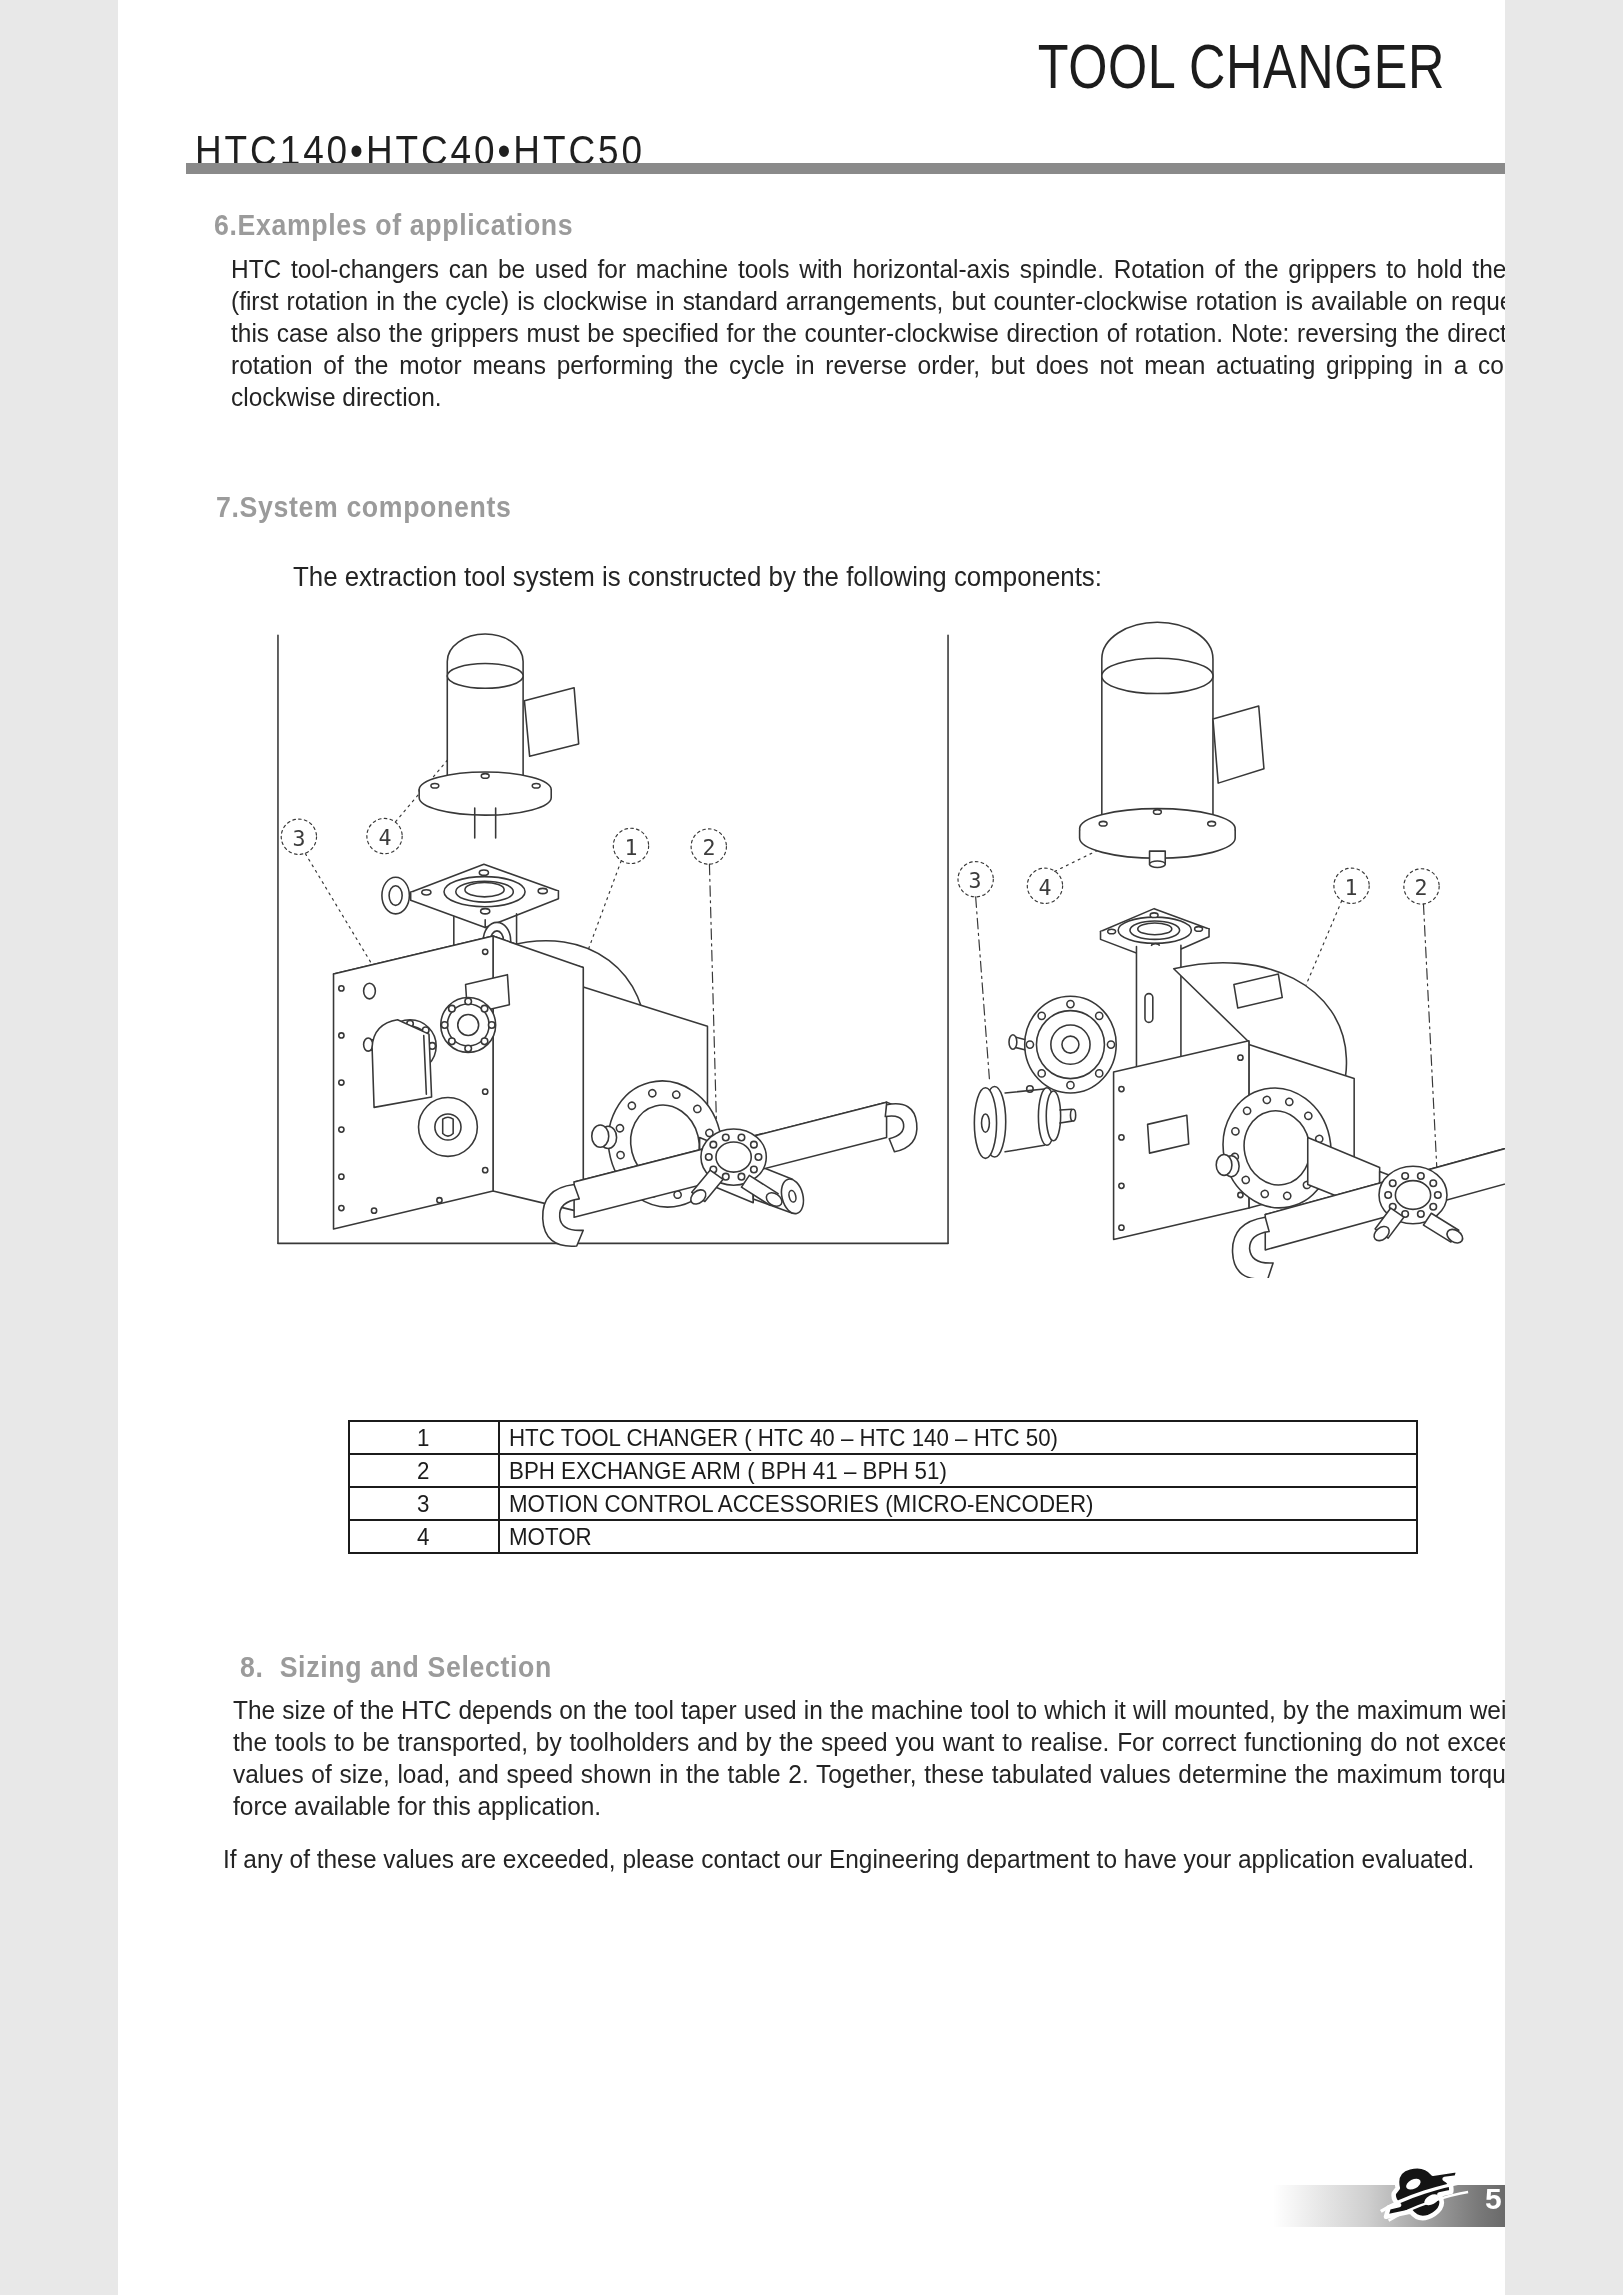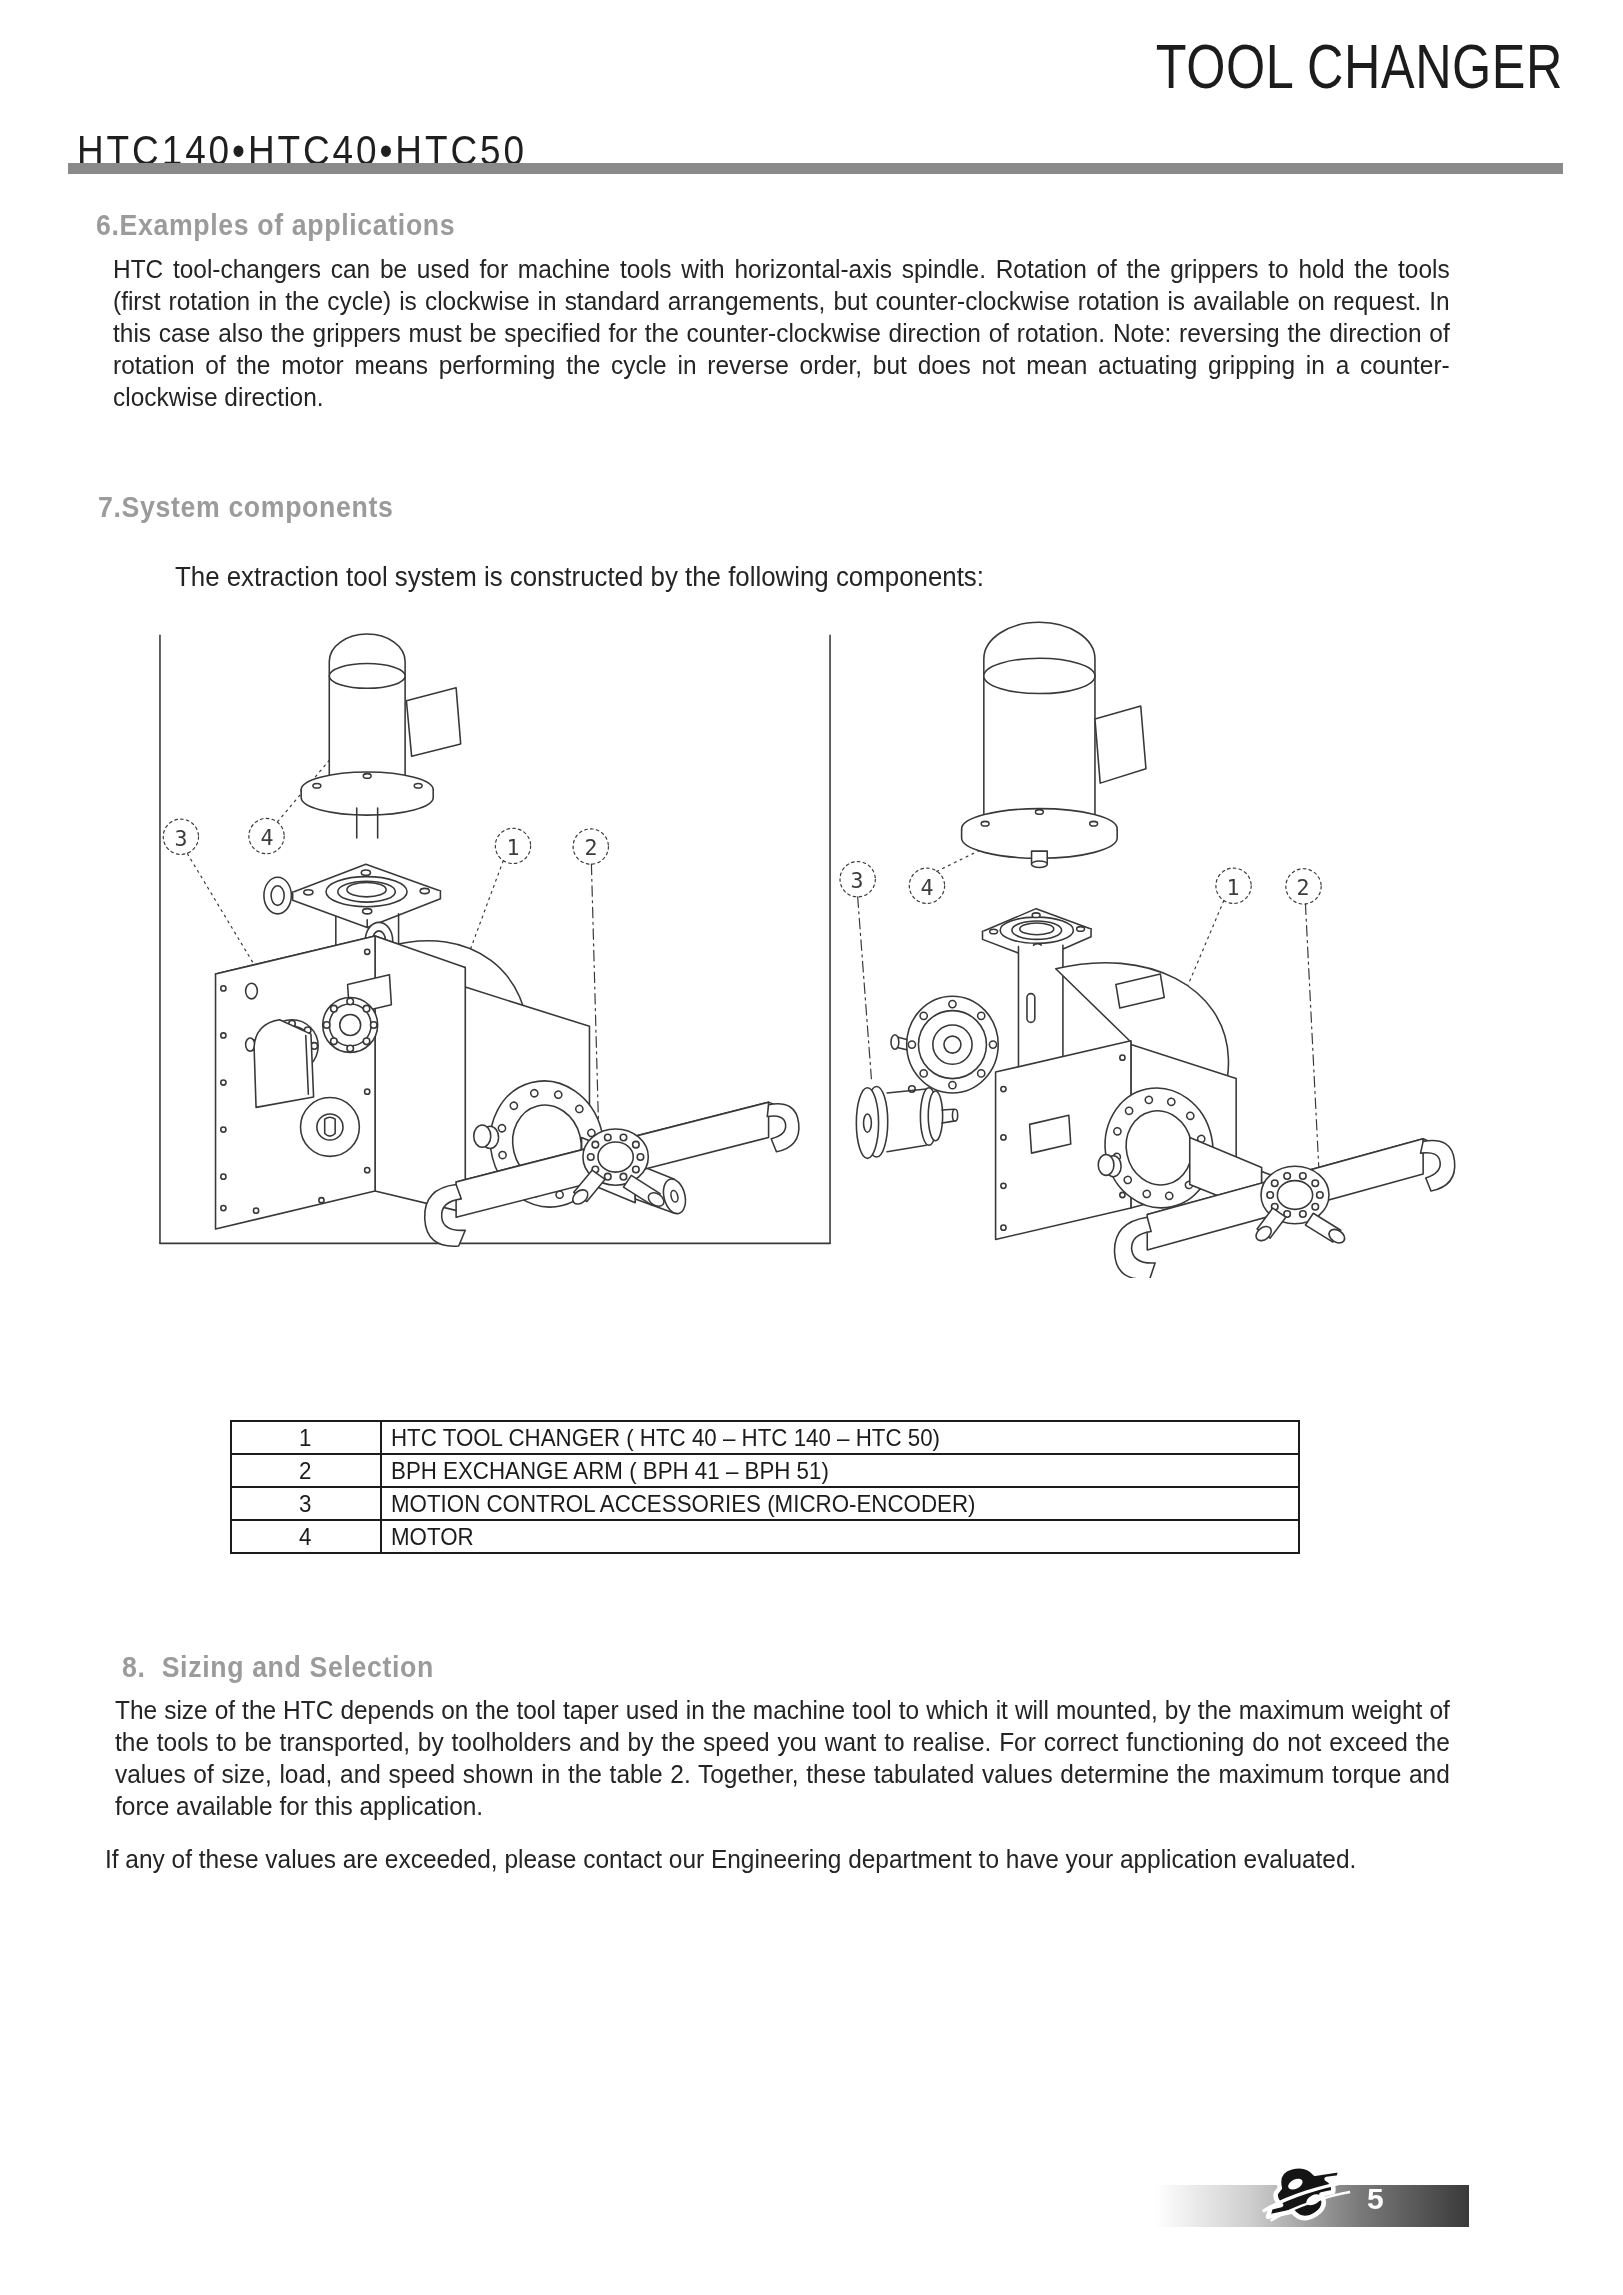--- a/index.html
+++ b/index.html
@@ -1,16 +1,16 @@
 <!DOCTYPE html>
 <html style="font-size:10.5px"><head>
 <meta charset="utf-8">
 <style>
   html,body{margin:0;padding:0;background:#e8e8e8;}
-  .page{position:relative;width:1623px;height:2295px;background:#ffffff;
+  .page{position:relative;width:1387px;height:2295px;background:#ffffff;
         font-family:"Liberation Sans",sans-serif;color:#262626;overflow:hidden;margin:0 auto;}
 
   .doc-title{position:absolute;top:30px;right:60px;font-size:63px;font-weight:normal;color:#1c1c1c;
              transform:scaleX(0.80);transform-origin:100% 0;white-space:nowrap;letter-spacing:0.7px;}
   .models{position:absolute;top:127px;left:77px;font-size:42px;color:#1f1f1f;letter-spacing:3.3px;
           transform:scaleX(0.88);transform-origin:0 0;white-space:nowrap;}
   .header-rule{position:absolute;top:163px;left:68px;width:1495px;height:11px;background:#8a8a8a;}
 
   .sec-heading{position:absolute;font-size:29px;font-weight:bold;color:#9b9b9b;letter-spacing:0.7px;
                transform:scaleX(0.92);transform-origin:0 0;white-space:pre;}

